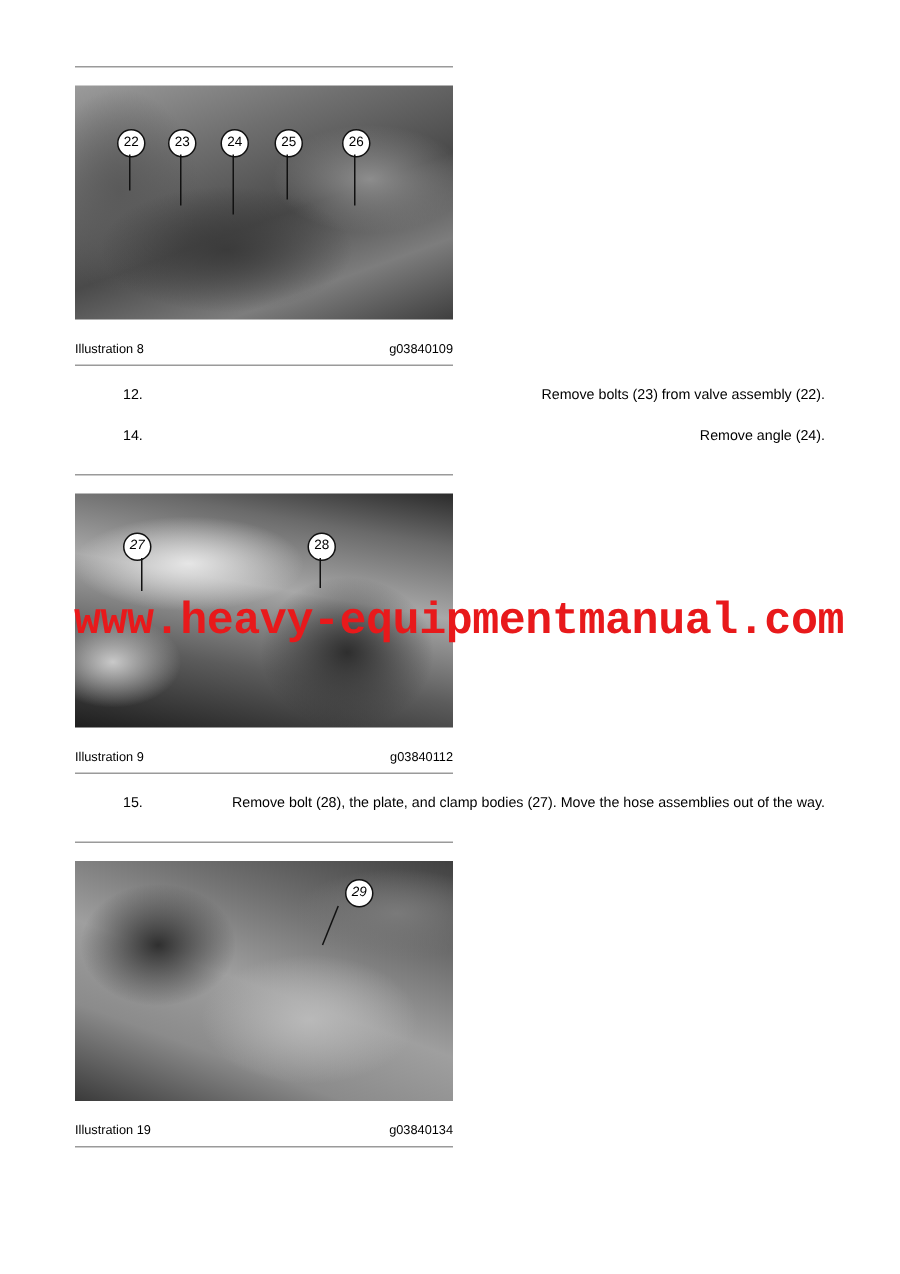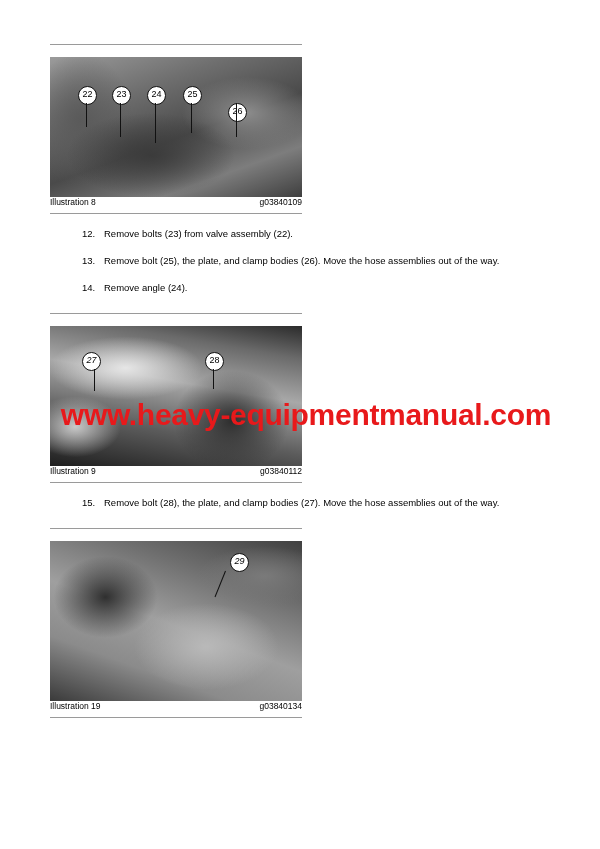--- a/index.html
+++ b/index.html
@@ -32,21 +32,21 @@
     height: 1px;
     background: #9a9a9a;
     width: 252px;
     margin: 0 0 12px 0;
   }
   .figure-block {
     margin: 0 0 0 0;
   }
   .figure-img {
     width: 252px;
-    height: 140px;
+    height: 156px;
     background: #6b6b6b;
     position: relative;
     overflow: hidden;
     display: block;
   }
   
   .photo1 {
     background:
       radial-gradient(ellipse 120px 60px at 40% 70%, #3b3b3b 0%, rgba(59,59,59,0) 70%),
       radial-gradient(ellipse 90px 50px at 78% 40%, #8d8d8d 0%, rgba(141,141,141,0) 72%),
@@ -85,46 +85,48 @@
     position: absolute;
     background: #111;
     width: 1px;
   }
   .fig-caption {
     display: flex;
     width: 252px;
     justify-content: space-between;
     font-size: 8.5px;
     color: #000;
+    margin-top: 14px;
     margin-bottom: 6px;
   }
   .fig-caption .left { }
   .fig-caption .right { }
   .step {
     display: flex;
     font-size: 9.5px;
     line-height: 14px;
     margin: 13px 0 0 0;
   }
   .step-num {
     width: 22px;
     flex: 0 0 22px;
     text-align: left;
     margin-left: 32px;
   }
   .step-text {
     flex: 1 1 auto;
+    text-align: right;
   }
   .watermark {
     position: absolute;
     left: 36px;
     top: 398px;
     width: 540px;
     text-align: center;
-    font-family: Liberation Sans, sans-serif;
+    font-family: Liberation Mono, monospace;
     font-size: 30px;
     font-weight: bold;
     color: #e8191b;
     letter-spacing: -0.3px;
     white-space: nowrap;
     pointer-events: none;
   }
 </style>
 </head>
 <body>
@@ -142,37 +144,33 @@
 
         <div class="callout" style="left:62px; top:29px;">23</div>
         <div class="leader" style="left:70px; top:46px; height:34px;"></div>
 
         <div class="callout" style="left:97px; top:29px;">24</div>
         <div class="leader" style="left:105px; top:46px; height:40px;"></div>
 
         <div class="callout" style="left:133px; top:29px;">25</div>
         <div class="leader" style="left:141px; top:46px; height:30px;"></div>
 
-        <div class="callout" style="left:178px; top:46px;">26</div>
+        <div class="callout" style="left:178px; top:29px;">26</div>
         <div class="leader" style="left:186px; top:46px; height:34px;"></div>
       </div>
       <div class="fig-caption">
         <span class="left">Illustration 8</span>
         <span class="right">g03840109</span>
       </div>
       <div class="rule"></div>
     </div>
 
     <div class="step">
       <span class="step-num">12.</span>
       <span class="step-text">Remove bolts (23) from valve assembly (22).</span>
-    </div>
-    <div class="step">
-      <span class="step-num">13.</span>
-      <span class="step-text">Remove bolt (25), the plate, and clamp bodies (26). Move the hose assemblies out of the way.</span>
     </div>
     <div class="step">
       <span class="step-num">14.</span>
       <span class="step-text">Remove angle (24).</span>
     </div>
 
     <div style="height:18px;"></div>
     <div class="rule"></div>
 
     <div class="figure-block">

